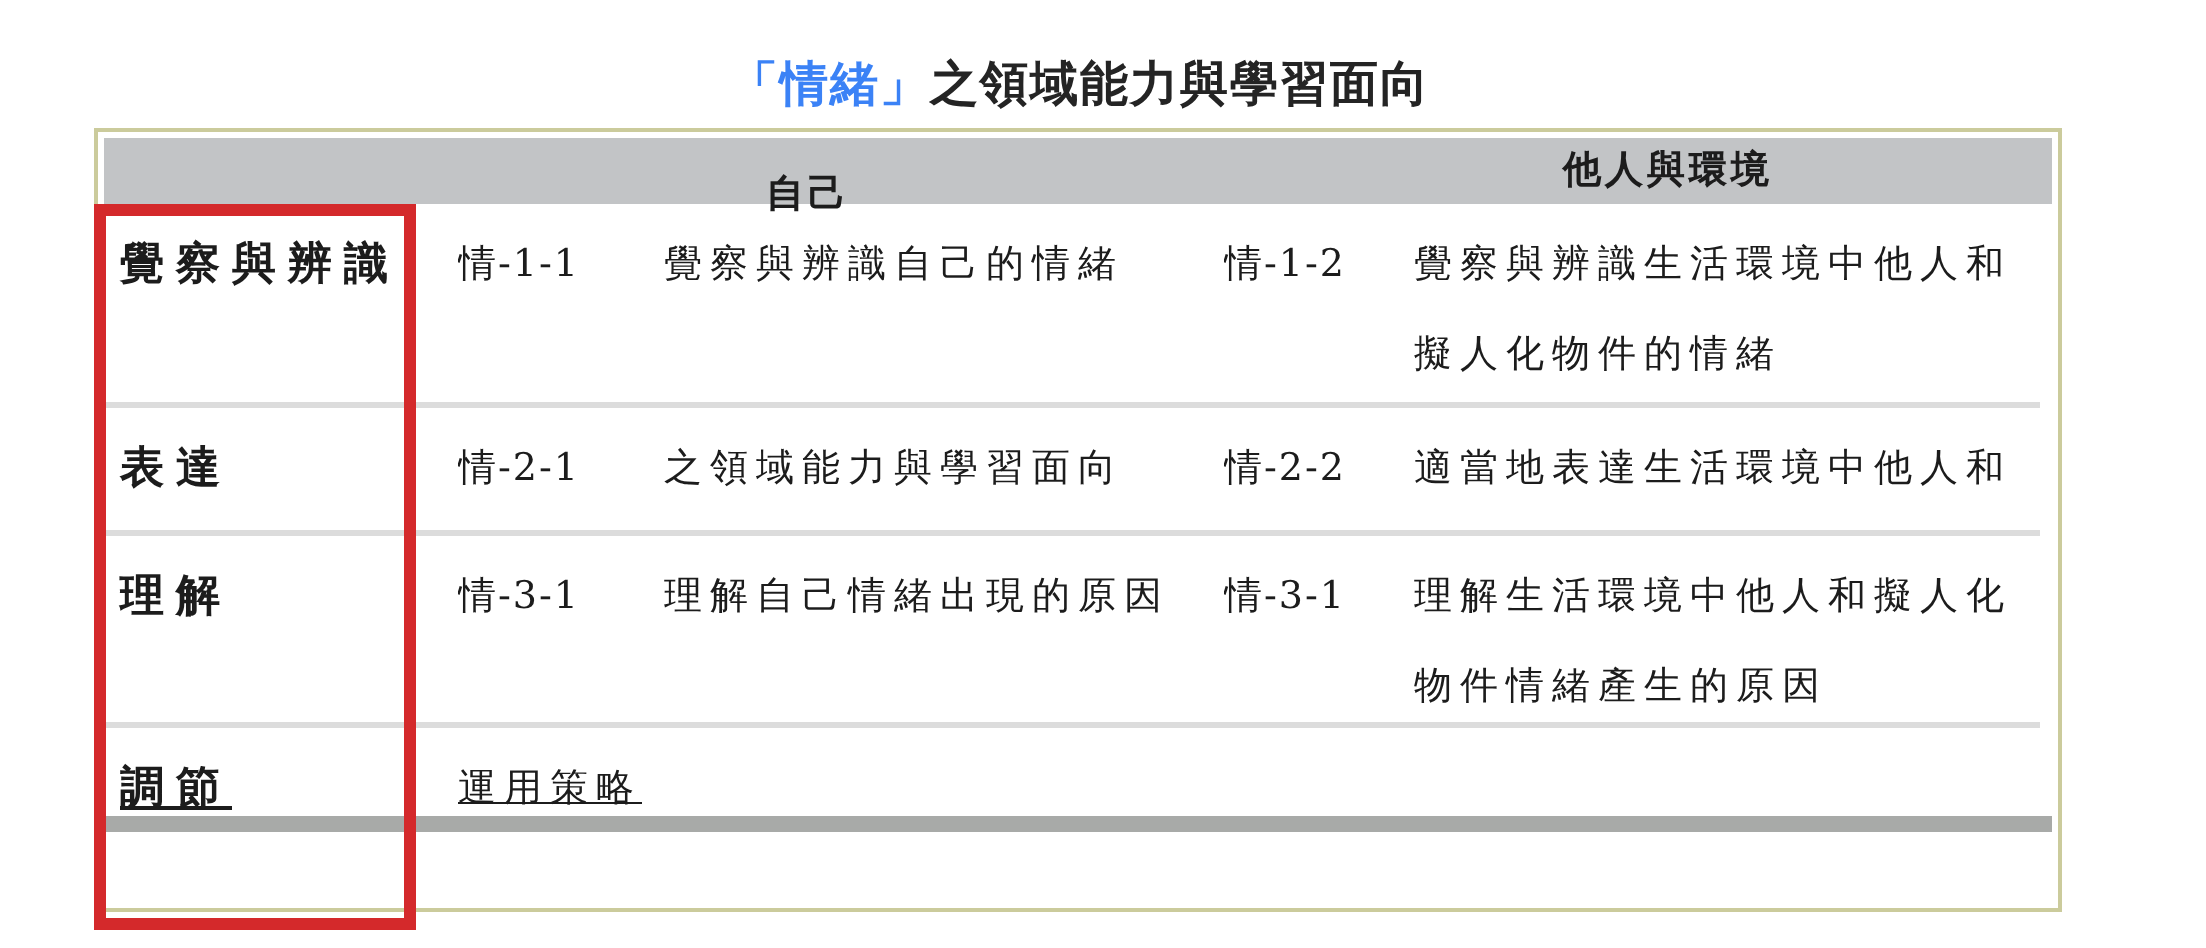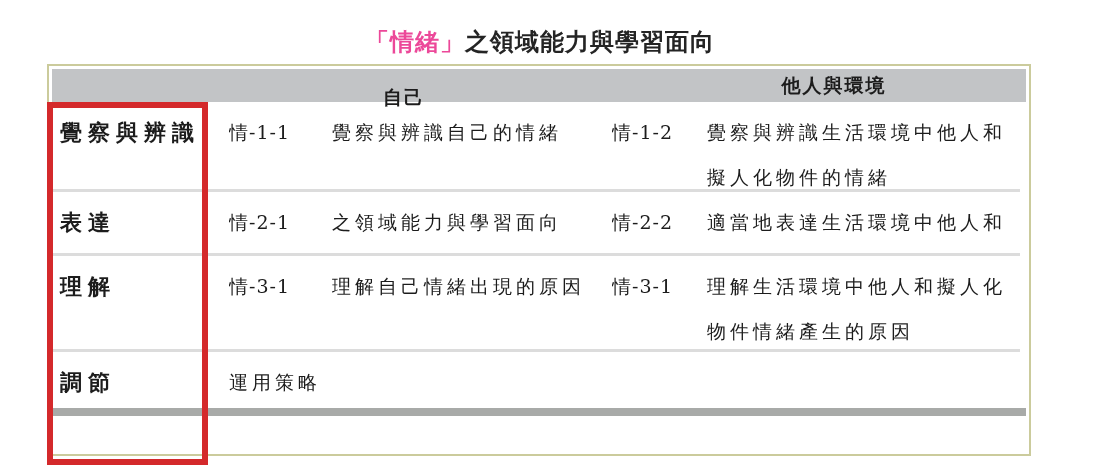--- a/index.html
+++ b/index.html
@@ -16,21 +16,21 @@
     position: absolute;
     top: 26px; left: 0; width: 1080px;
     text-align: center;
     font-family: "Liberation Sans", sans-serif;
     font-size: 24px;
     font-weight: bold;
     letter-spacing: 1px;
     color: #242424;
     white-space: nowrap;
   }
-  .title-link { color: #ec4899; }
+  .title-link { color: #3b82f6; }
   
   .table-wrap {
     position: absolute;
     left: 47px; top: 64px;
     width: 984px; height: 392px;
     border: 2px solid #cbcb9c;
     background: #ffffff;
   }
   .thead {
     position: relative;
@@ -53,24 +53,24 @@
     padding-top: 8px;
   }
   .trow::after {
     content: "";
     position: absolute;
     left: 0; right: 9px; bottom: 0;
     height: 3px;
     background: #dcdcdc;
   }
   .trow.last::after { display: none; }
-  .row-1 { height: 90px; }
+  .row-1 { height: 102px; }
   .row-2 { height: 64px;  }
   .row-3 { height: 96px;  }
-  .row-4 { height: 56px;  }
+  .row-4 { height: 44px; text-decoration: underline;  }
   .cell { line-height: 45px; overflow: hidden; }
   .cell-label {
     padding-left: 11px;
     font-size: 22px;
     font-weight: bold;
     letter-spacing: 6px;
     white-space: nowrap;
   }
   .cell-code {
     font-size: 19px;

